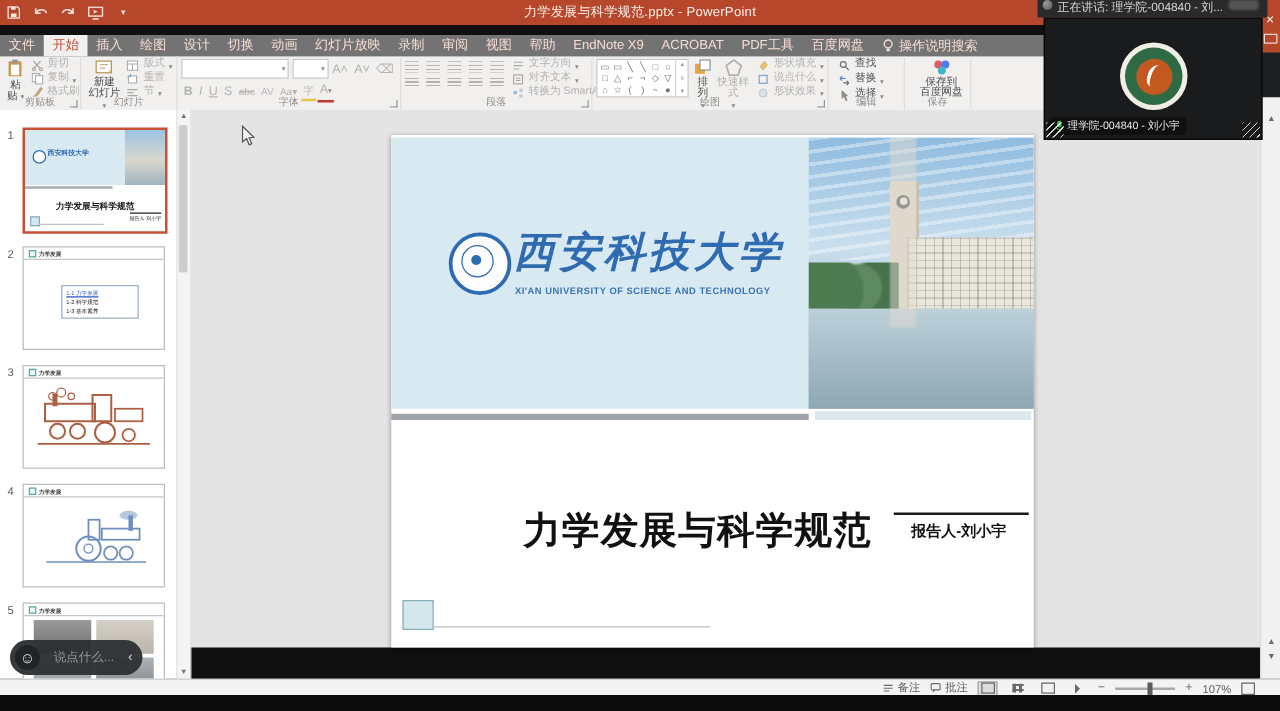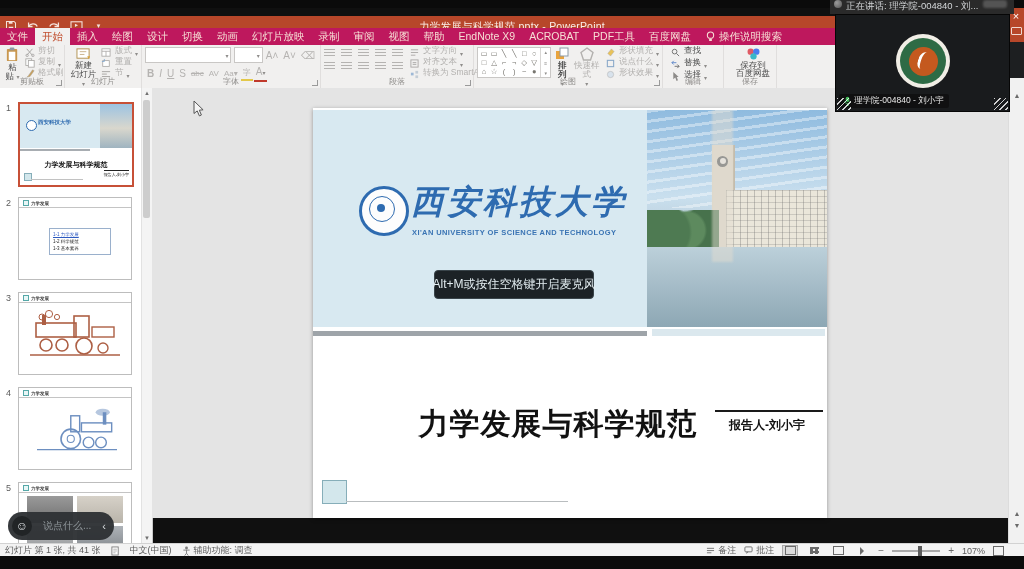--- a/index.html
+++ b/index.html
@@ -1,28 +1,28 @@
 <!DOCTYPE html>
 <html><head>
 <meta charset="utf-8">
 <style>
   html,body{margin:0;padding:0;background:#000;}
   #screen{position:relative;width:1024px;height:569px;overflow:hidden;background:#101010;
           font-family:"Liberation Sans","DejaVu Sans",sans-serif;-webkit-font-smoothing:antialiased;}
 
   
   .topblack{position:absolute;left:0;top:0;width:1024px;height:8px;background:#0b0b0b;}
-  .titlebar{position:absolute;left:0;top:16px;width:1024px;height:20px;background:#b7472a;}
+  .titlebar{position:absolute;left:0;top:0;width:1024px;height:20px;background:#b7472a;}
   .qat{position:absolute;left:4px;top:0;height:20px;display:flex;align-items:center;gap:9px;}
   .qat .qi{width:13px;height:13px;display:flex;align-items:center;justify-content:center;color:#f5e2db;}
   .wtitle{position:absolute;left:0;right:0;top:0;height:20px;line-height:20px;text-align:center;
           color:#fbeee9;font-size:10.5px;letter-spacing:.2px;}
 
   
-  .tabs{position:absolute;left:0;top:28px;width:1024px;height:17px;background:#be185d;display:flex;align-items:stretch;}
+  .tabs{position:absolute;left:0;top:28px;width:1024px;height:17px;background:#737373;display:flex;align-items:stretch;}
   .tab{padding:0 7px;line-height:17px;font-size:10.5px;color:#f6ddd4;white-space:nowrap;cursor:default;}
   .tab.active{background:#f1f0ef;color:#c14f2f;}
   .tellme{display:flex;align-items:center;gap:4px;color:#f6ddd4;font-size:10.5px;padding:0 8px;}
 
   
   .ribbon{position:absolute;left:0;top:45px;width:1024px;height:43px;background:#f1f0ef;
           border-bottom:1px solid #cfcecd;display:flex;}
   .rgroup{position:relative;height:43px;border-right:1px solid #e0dedd;flex:0 0 auto;}
   .gbody{display:flex;align-items:flex-start;padding:2px 3px 0 3px;height:31px;}
   .glabel{position:absolute;left:0;right:0;bottom:1px;text-align:center;font-size:8px;color:#8f8d8b;}
@@ -394,21 +394,21 @@
               <span>)</span>
               <span>~</span>
               <span>●</span>
           </div>
           <div class="gscroll">
               <span>▴</span>
               <span>≡</span>
               <span>▾</span>
             </div>
         </div>
-        <div class="bigbtn" style="margin-left:4px;font-weight:bold;">
+        <div class="bigbtn" style="margin-left:4px;">
           <svg width="14" height="14" viewBox="0 0 14 14">
               <rect x="1" y="4" width="8" height="8" fill="#e8a33d"></rect>
               <rect x="5" y="1" width="8" height="8" fill="#fff" stroke="#8d9aa5"></rect>
             </svg>
           <span class="blab"><span>排列</span><br><span class="car">▾</span></span>
         </div>
         <div class="bigbtn">
           <svg width="14" height="14" viewBox="0 0 14 14">
               <path d="M7 1l6 4.5L10.5 13h-7L1 5.5z" fill="none" stroke="#b3b1af" stroke-width="1.4"></path>
             </svg>
@@ -630,37 +630,20 @@
     <div class="cmt"></div>
   </div>
   <div class="darkcol"></div>
   <div class="rstrip">
     <span class="sa" style="top:14px;">▲</span>
     <span class="sa" style="bottom:26px;">▲</span>
     <span class="sa" style="bottom:14px;">▼</span>
   </div>
 
   <div class="statusbar">
-    <div class="stleft">
-      <span>幻灯片 第 1 张, 共 41 张</span>
-      <span>
-          <svg width="9" height="10" viewBox="0 0 10 11">
-            <rect x="1" y="1" width="7" height="9" fill="#fff" stroke="#7c7c7c"></rect>
-            <path d="M2.5 3.5h4M2.5 5.5h4M2.5 7.5h2.5" stroke="#9a9a9a" stroke-width=".8"></path>
-          </svg>
-        </span>
-      <span>中文(中国)</span>
-      <span style="display:flex;align-items:center;gap:3px;">
-        <svg width="9" height="10" viewBox="0 0 10 11">
-            <circle cx="5" cy="2.2" r="1.6" fill="#7c7c7c"></circle>
-            <path d="M1.5 4.5h7M5 4.5v3.5M5 8l-2 2.6M5 8l2 2.6" stroke="#7c7c7c" fill="none"></path>
-          </svg>
-        <span>辅助功能: 调查</span>
-      </span>
-    </div>
     <div class="stright">
       <span style="display:flex;align-items:center;gap:3px;">
         <svg width="9" height="8" viewBox="0 0 10 9">
             <path d="M1 1.5h8M1 4h8M1 6.5h5" stroke="#6a6a6a"></path>
           </svg>
         <span>备注</span>
       </span>
       <span style="display:flex;align-items:center;gap:3px;">
         <svg width="9" height="9" viewBox="0 0 10 10">
             <rect x="1" y="1" width="8" height="5.5" rx="1" fill="none" stroke="#6a6a6a"></rect>
@@ -684,21 +667,20 @@
       <span class="ztrack">
           <span class="zthumb"></span>
         </span>
       <span style="font-size:10px;color:#6a6a6a;">+</span>
       <span>107%</span>
       <span class="fit"></span>
     </div>
   </div>
   <div class="botblack"></div>
 
-  <div class="tooltip">Alt+M或按住空格键开启麦克风</div>
 
   <div class="speakstrip">
     <span class="appdot"></span>
     <span class="txt">正在讲话: 理学院-004840 - 刘...</span>
     <span class="blur"></span>
   </div>
 
   <div class="video">
     <div class="rg">
       <div class="ring">

